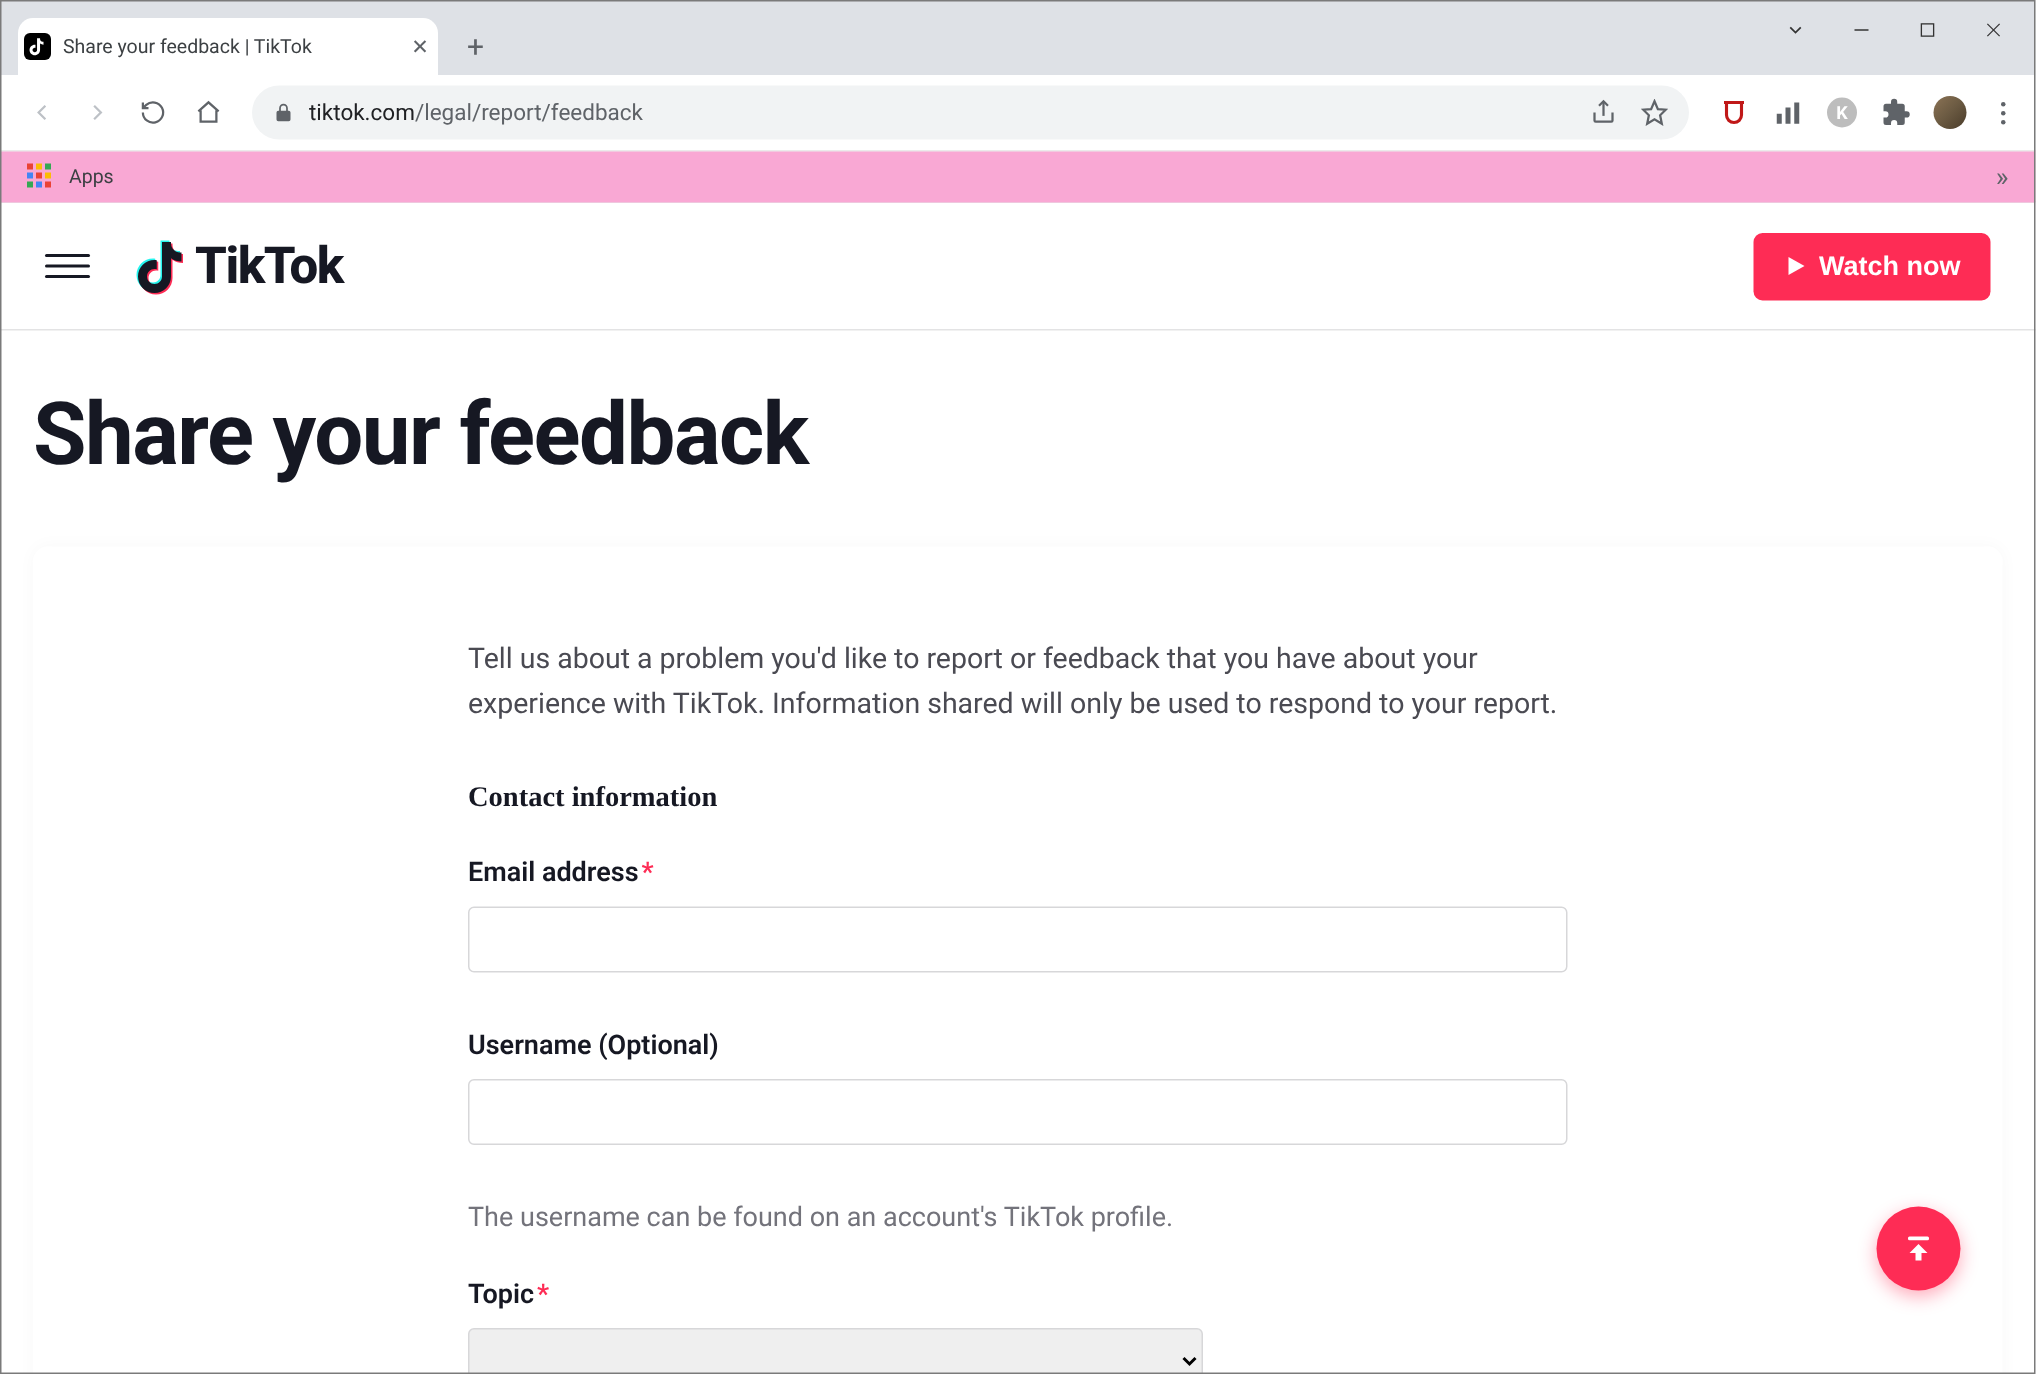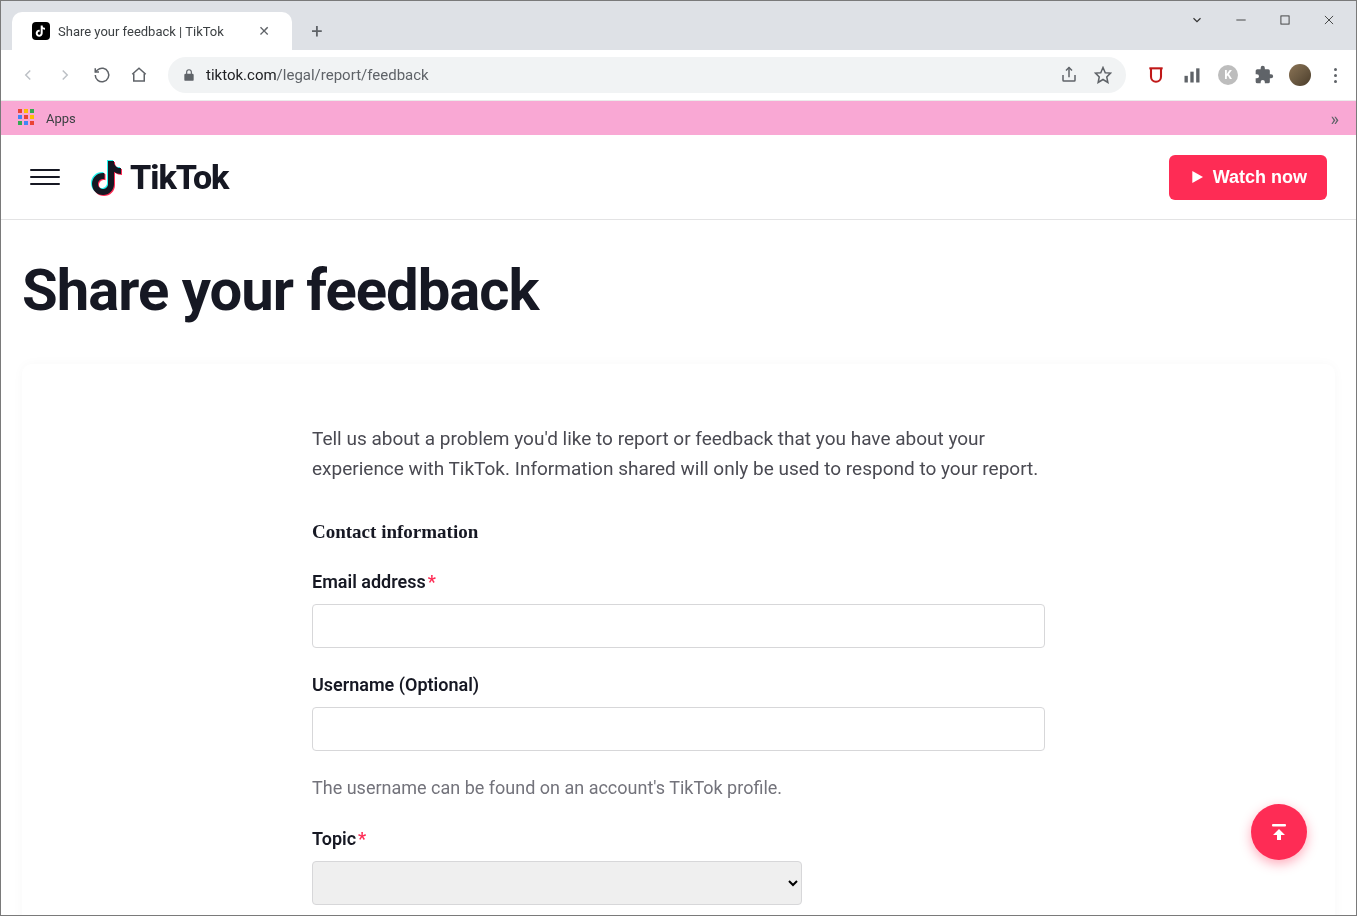--- a/index.html
+++ b/index.html
@@ -1,21 +1,21 @@
 <!DOCTYPE html>
 <html><head>
 <meta charset="utf-8">
 <style>
 * { margin: 0; padding: 0; box-sizing: border-box; }
 body { font-family: -apple-system, BlinkMacSystemFont, "Segoe UI", Roboto, Arial, sans-serif; background: #fff; overflow: hidden; width: 1357px; height: 916px; }
 
 
 .browser-chrome { background: #dee1e6; height: 135px; border-bottom: 1px solid #dadce0; }
 .tabbar { display: flex; align-items: flex-end; height: 50px; padding: 8px 0 0 12px; position: relative; }
-.tab { background: #fff; border-radius: 10px 10px 0 0; height: 38px; display: flex; align-items: center; padding: 0 20px; width: 280px; gap: 8px; position: relative; }
+.tab { background: #fff; border-radius: 10px 10px 0 0; height: 38px; display: flex; align-items: center; padding: 0 4px; width: 280px; gap: 8px; position: relative; }
 .favicon { width: 18px; height: 18px; background: #000; border-radius: 4px; display: flex; align-items: center; justify-content: center; }
 .favicon svg { width: 12px; height: 14px; }
 .tab-title { font-size: 13px; color: #3c4043; white-space: nowrap; overflow: hidden; text-overflow: ellipsis; flex: 1; }
 .tab-close { color: #5f6368; font-size: 14px; cursor: pointer; width: 16px; text-align: center; }
 .newtab { width: 30px; height: 30px; display: flex; align-items: center; justify-content: center; color: #5f6368; font-size: 20px; margin-left: 10px; margin-bottom: 4px; cursor: pointer; }
 .win-controls { position: absolute; right: 8px; top: 4px; display: flex; gap: 4px; }
 .win-btn { width: 40px; height: 32px; display: flex; align-items: center; justify-content: center; color: #333; cursor: pointer; }
 .win-btn svg { width: 14px; height: 14px; }
 
 .toolbar { background: #fff; height: 50px; display: flex; align-items: center; padding: 0 12px; gap: 5px; }
@@ -61,21 +61,21 @@
 .logo-text { font-size: 34px; font-weight: 800; color: #161823; letter-spacing: -1px; }
 .watch-btn { margin-left: auto; background: #fe2c55; color: #fff; border: none; border-radius: 6px; padding: 12px 20px; font-size: 18px; font-weight: 700; display: flex; align-items: center; gap: 8px; cursor: pointer; }
 .watch-btn svg { width: 16px; height: 16px; fill: #fff; }
 
 .hero { padding: 36px 22px 40px; }
 .hero h1 { font-size: 58px; font-weight: 700; color: #161823; letter-spacing: -1px; }
 
 .card { background: #fff; margin: 0 22px; border-radius: 10px; padding: 60px 290px 40px; box-shadow: 0 0 12px rgba(0,0,0,0.03); }
 .intro { font-size: 19px; line-height: 1.6; color: #4a4a52; margin-bottom: 36px; }
 .section-label { font-size: 19px; font-weight: 700; color: #161823; margin-bottom: 28px; font-family: Liberation Serif, serif; }
-.field { margin-bottom: 26px; }
+.field { margin-bottom: 38px; }
 .field-label { font-size: 18px; font-weight: 600; color: #161823; margin-bottom: 12px; display: block; }
 .req { color: #fe2c55; margin-left: 2px; }
 .field input, .field select { width: 100%; height: 44px; border: 1px solid #d7d7d9; border-radius: 4px; padding: 0 12px; font-size: 16px; }
 .field select { width: 490px; }
 .hint { font-size: 18px; color: #73737b; margin-top: 12px; margin-bottom: 30px; }
 
 .fab { position: absolute; right: 50px; bottom: 56px; width: 56px; height: 56px; background: #fe2c55; border-radius: 50%; display: flex; align-items: center; justify-content: center; cursor: pointer; box-shadow: 0 4px 12px rgba(254,44,85,0.4); }
 .fab svg { width: 24px; height: 24px; fill: #fff; }
 
 

